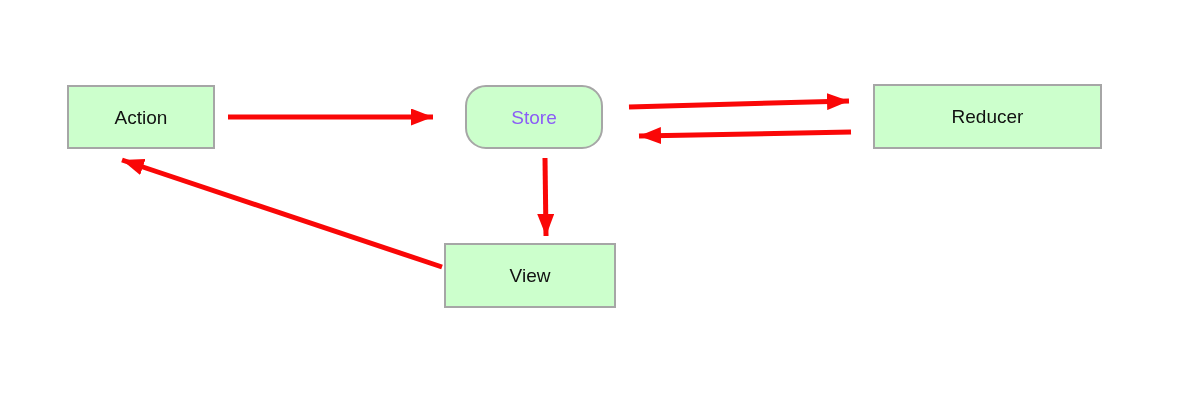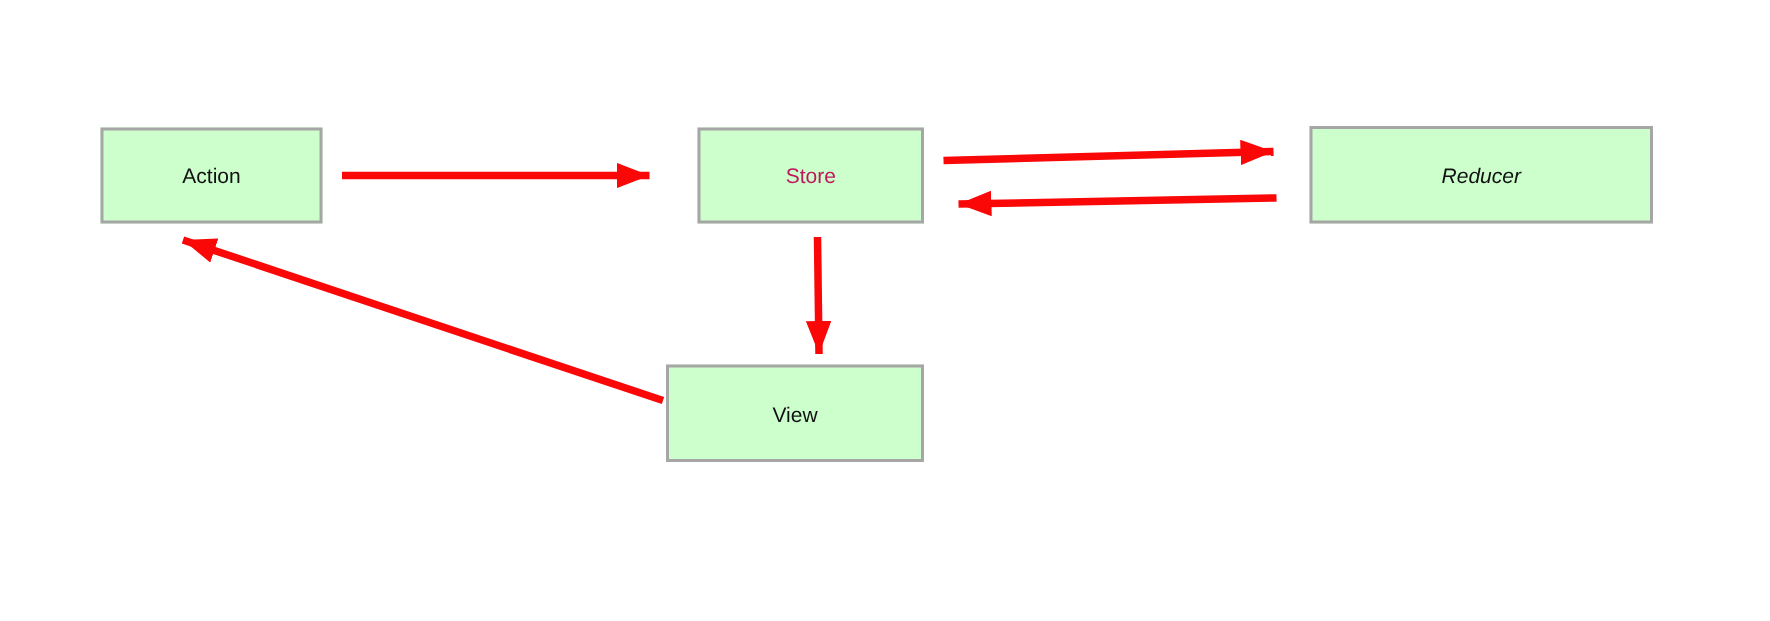--- a/index.html
+++ b/index.html
@@ -25,21 +25,21 @@
   }
   .node {
     position: absolute;
     box-sizing: border-box;
     display: flex;
     align-items: center;
     justify-content: center;
     border: 2px solid #a6a6a6;
     background: #ccffcc;
     color: #111111;
-    font-size: 14px;
+    font-size: 19px;
     line-height: 1;
     user-select: none;
   }
 </style>
 </head>
 <body>
 
 <div class="canvas">
 
   <svg class="arrow-layer" id="arrow-layer" width="1180" height="414">
@@ -52,25 +52,25 @@
       <line x1="629" y1="107" x2="849" y2="101" stroke="#fa0707" stroke-width="5" marker-end="url(#arrowhead)"></line>
       <line x1="851" y1="132" x2="639" y2="136" stroke="#fa0707" stroke-width="5" marker-end="url(#arrowhead)"></line>
       <line x1="545" y1="158" x2="546" y2="236" stroke="#fa0707" stroke-width="5" marker-end="url(#arrowhead)"></line>
       <line x1="442" y1="267" x2="122" y2="160" stroke="#fa0707" stroke-width="5" marker-end="url(#arrowhead)"></line>
     </svg>
 
   <div class="node" id="node-action" style="left: 67px; top: 85px; width: 148px; height: 64px; background: rgb(204, 255, 204); border-color: rgb(166, 166, 166); color: rgb(17, 17, 17);">
     <span>Action</span>
   </div>
 
-  <div class="node" id="node-store" style="left: 465px; top: 85px; width: 151px; height: 64px; background: rgb(204, 255, 204); border-color: rgb(166, 166, 166); color: #be185d;">
+  <div class="node" id="node-store" style="left: 465px; top: 85px; width: 138px; height: 64px; background: rgb(204, 255, 204); border-color: rgb(166, 166, 166); color: #8b5cf6; border-radius: 21px;">
     <span>Store</span>
   </div>
 
-  <div class="node" id="node-reducer" style="left: 873px; top: 84px; width: 229px; height: 65px; background: rgb(204, 255, 204); border-color: rgb(166, 166, 166); color: rgb(17, 17, 17); font-style: italic;">
+  <div class="node" id="node-reducer" style="left: 873px; top: 84px; width: 229px; height: 65px; background: rgb(204, 255, 204); border-color: rgb(166, 166, 166); color: rgb(17, 17, 17);">
     <span>Reducer</span>
   </div>
 
   <div class="node" id="node-view" style="left: 444px; top: 243px; width: 172px; height: 65px; background: rgb(204, 255, 204); border-color: rgb(166, 166, 166); color: rgb(17, 17, 17);">
     <span>View</span>
   </div>
 
 </div>
 
 </body></html>

